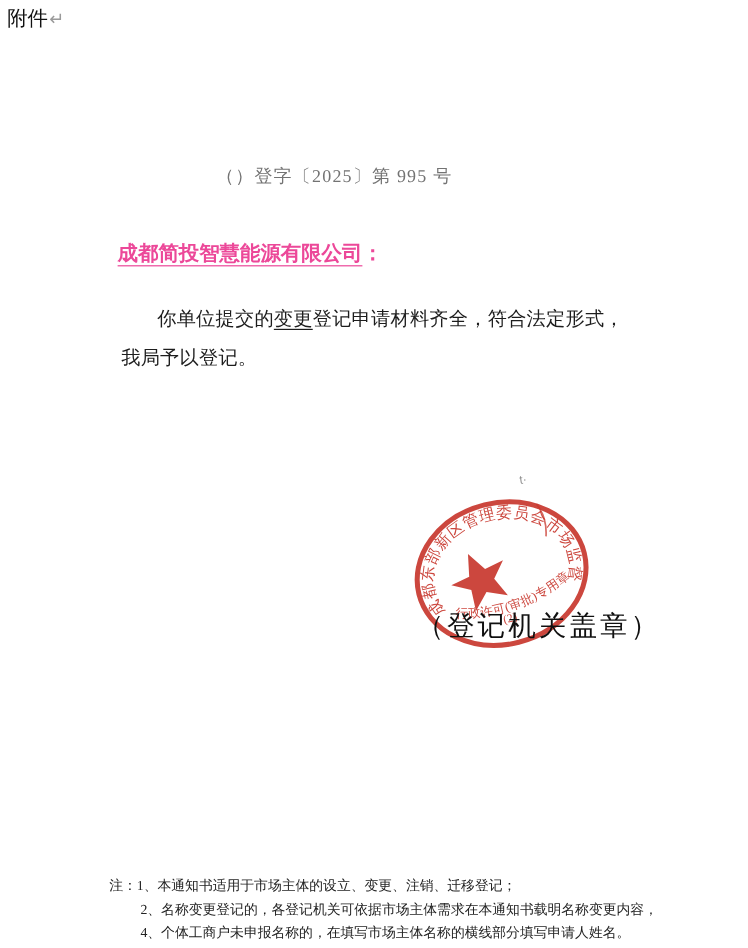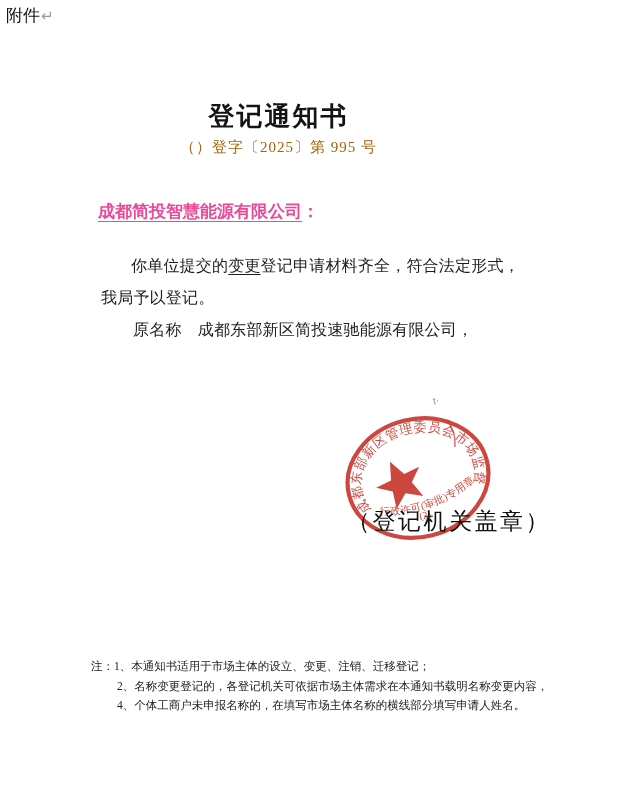--- a/index.html
+++ b/index.html
@@ -6,64 +6,62 @@
   .doc{
     position:relative;width:557px;height:790px;background:#ffffff;overflow:hidden;
     font-family:"Liberation Serif","DejaVu Serif",serif;color:#1b1b1b;
   }
   .attachment{position:absolute;left:6px;top:4px;font-size:17px;color:#111;
     font-family:"Liberation Sans","DejaVu Sans",sans-serif;}
   .attachment .mark{color:#9a9a9a;font-size:15px;margin-left:1px;}
   .doc-title{position:absolute;left:0;top:99px;width:100%;text-align:center;
     font-size:26px;font-weight:bold;letter-spacing:2px;color:#141414;}
   .doc-number{position:absolute;left:0;top:138px;width:100%;text-align:center;
-    font-size:15px;letter-spacing:1px;color:#a16207;}
+    font-size:15px;letter-spacing:1px;color:#737373;}
   .addressee{position:absolute;left:98px;top:200px;font-size:17px;font-weight:bold;color:#ec4899;}
   .addressee .name{text-decoration:underline;text-underline-offset:4px;}
   .bodyline{position:absolute;font-size:16px;letter-spacing:0.2px;color:#1d1d1d;white-space:nowrap;}
   .bl1{left:131px;top:256px;}
   .bl2{left:101px;top:288px;}
   .bl3{left:133px;top:320px;}
   .bl4{left:133px;top:352px;}
   .u-inline{text-decoration:underline;text-underline-offset:3px;}
   .scan-mark{position:absolute;left:433px;top:395px;font-size:10px;color:#8f8f8f;
     transform:rotate(-8deg);font-family:"Liberation Sans",sans-serif;}
   .seal{position:absolute;left:338px;top:413px;width:164px;height:136px;}
   .seal-caption{position:absolute;left:347px;top:506px;font-size:23px;letter-spacing:2.5px;
     color:#101010;white-space:nowrap;}
   .issue-date{position:absolute;left:351px;top:539px;font-size:16px;letter-spacing:1.5px;
     color:#141414;white-space:nowrap;}
-  .notes{position:absolute;left:45px;top:657px;width:545px;font-size:11.5px;
+  .notes{position:absolute;left:45px;top:730px;width:545px;font-size:11.5px;
     line-height:19.5px;color:#222;}
   .notes .nl{white-space:nowrap;}
   .ind1{margin-left:46px;}
   .ind2{margin-left:72px;}
 </style>
 </head>
 <body>
 
 <div class="doc">
 
   <div class="attachment">
     <span>附件</span><span class="mark">↵</span>
   </div>
 
-  <div class="doc-title">登记通知书</div>
 
   <div class="doc-number">（）登字〔2025〕第 995 号</div>
 
   <div class="addressee">
     <span class="name">成都简投智慧能源有限公司</span><span>：</span>
   </div>
 
   <div class="bodyline bl1">
     <span>你单位提交的</span><span class="u-inline">变更</span><span>登记申请材料齐全，符合法定形式，</span>
   </div>
   <div class="bodyline bl2">我局予以登记。</div>
-  <div class="bodyline bl3">原名称　成都东部新区简投速驰能源有限公司，</div>
 
   <div class="scan-mark">t·</div>
 
   <svg class="seal" viewBox="0 0 164 136" xmlns="http://www.w3.org/2000/svg">
     <defs>
       <path id="arcPath" d="M 28.3 85.9 A 58 46 0 1 1 131.7 85.9" fill="none"></path>
       <path id="innerPath" d="M 30 90 Q 80 106 130 84" fill="none"></path>
     </defs>
     <g transform="rotate(-14 80 65)" opacity="0.92">
       <ellipse cx="80" cy="65" rx="71" ry="59" fill="none" stroke-width="4.2" stroke="#c8382e"></ellipse>

